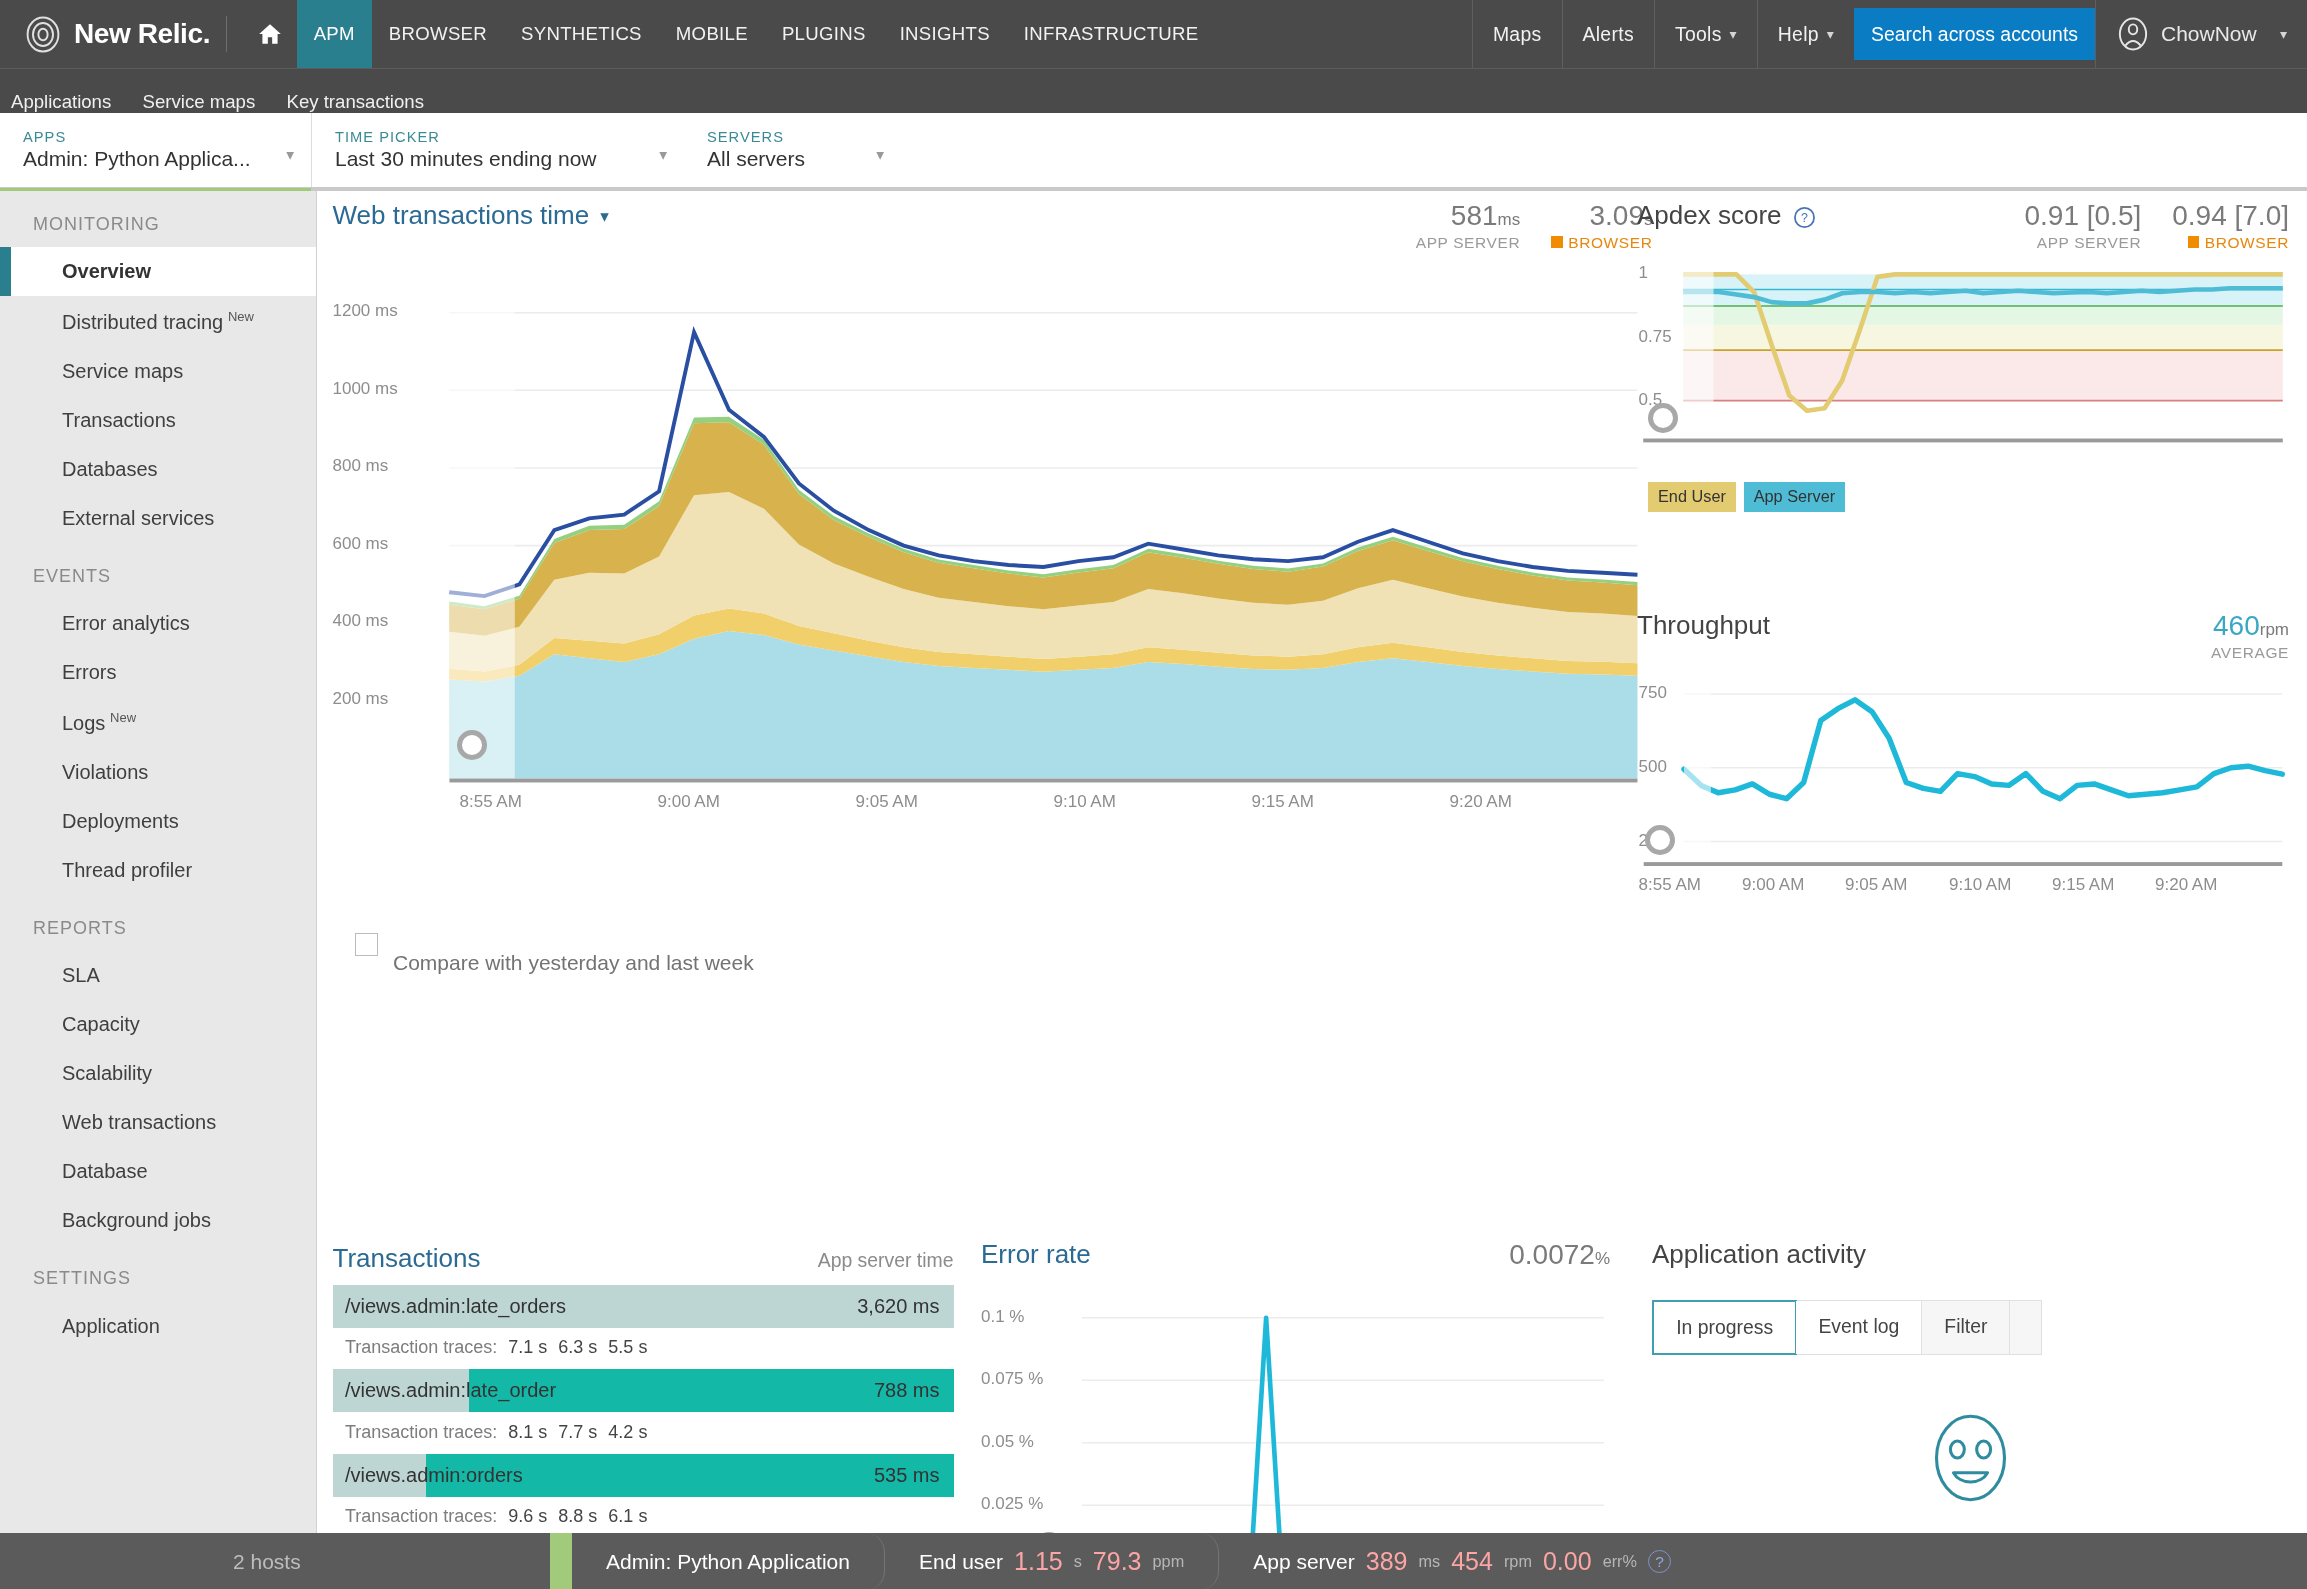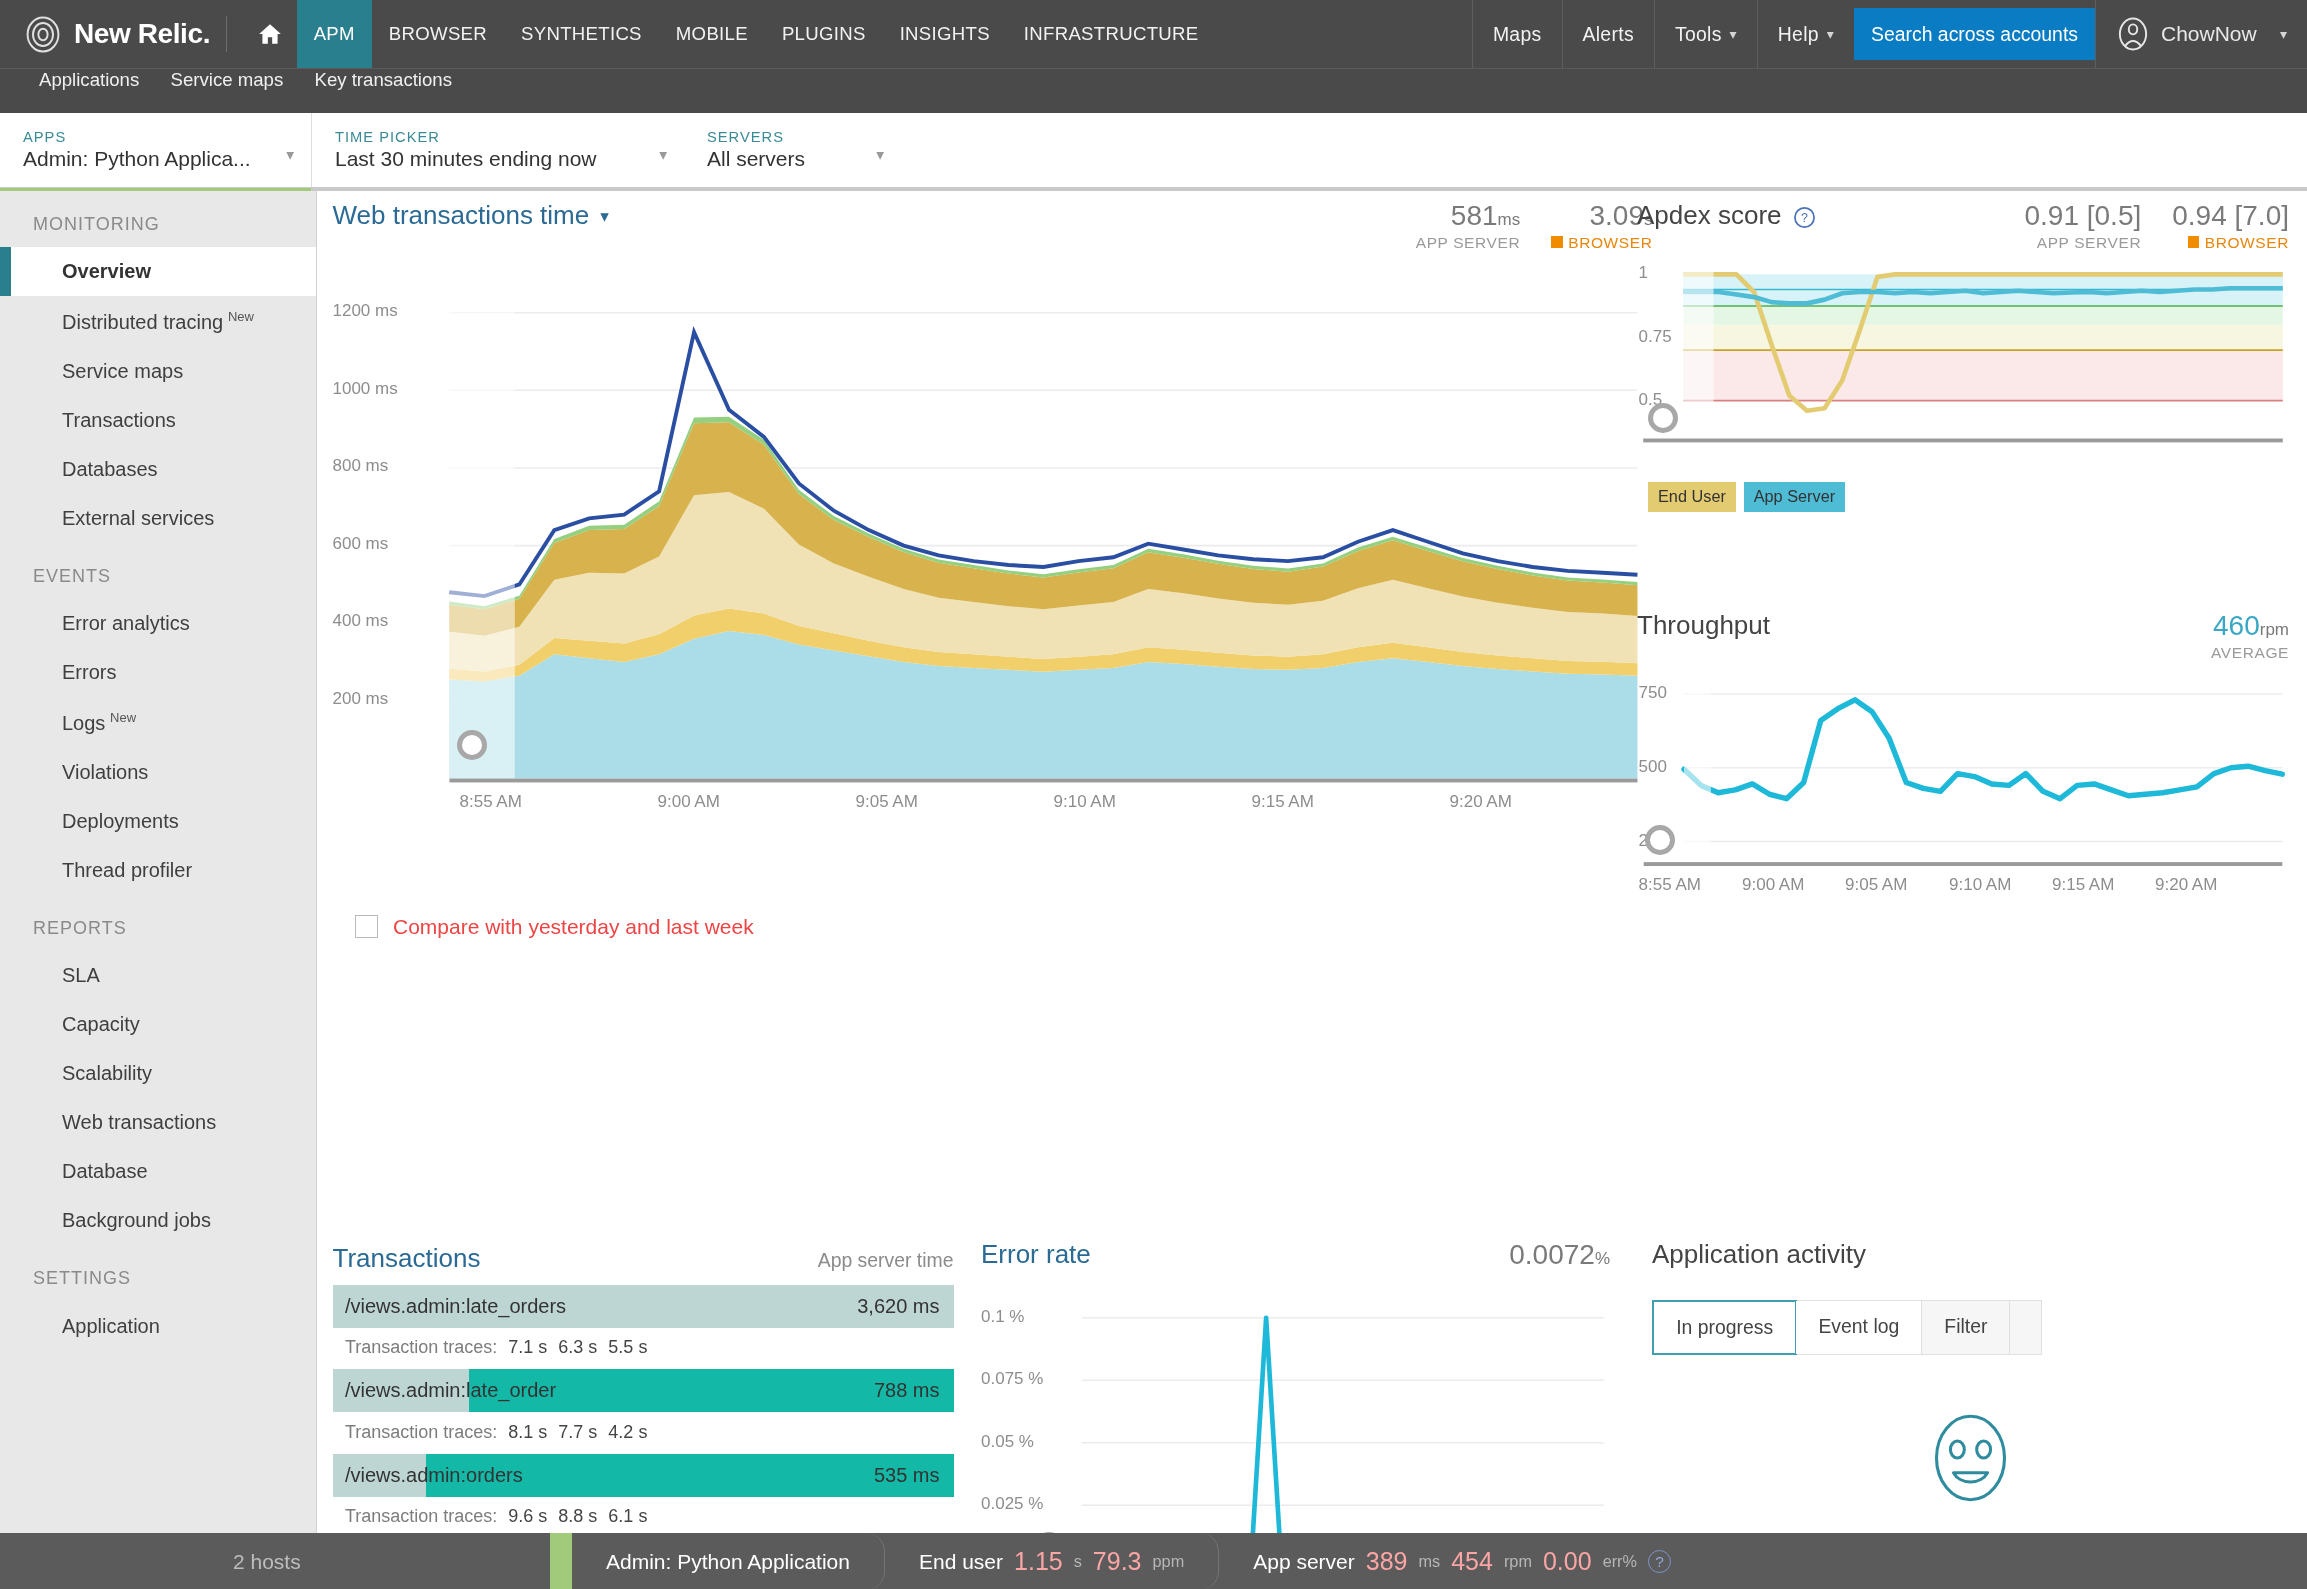--- a/index.html
+++ b/index.html
@@ -33,21 +33,21 @@
     display: flex; align-items: center; background: #0a7cc4; color: #fff;
     font-size: 19.4px; padding: 4px 17px; margin: 7.8px 0; cursor: pointer; white-space: nowrap;
   }
   .user-box { display: flex; align-items: center; gap: 11px; padding: 0 15.5px 0 20px; border-left: 0.8px solid #5e5e5e; cursor: pointer;}
   .user-name { font-size: 21px; color: #e8e8e8; }
   .caret { font-size: 14px; color: #d5d5d5; }
 
   
   #subnav {
     height: 45px; background: #4a4a4a; border-top: 0.8px solid #5b5b5b;
-    display: flex; align-items: flex-start; padding-left: 28px; gap: 9.3px;
+    display: flex; align-items: flex-end; padding-left: 0; gap: 9.3px;
   }
   .subnav-item { font-size: 18.6px; color: #f0f0f0; padding: 0 11px; cursor: pointer; }
 
   
   #ctxbar {
     height: 78px; background: #fff; display: flex; align-items: stretch;
     border-bottom: 4.7px solid #c9c9c9; position: relative;
   }
   .ctx-cell {
     display: flex; flex-direction: column; justify-content: center;
@@ -110,21 +110,21 @@
     position: absolute; width: 20px; height: 20px; border-radius: 50%;
     border: 5.4px solid #a8a8a8; background: #fff; box-sizing: content-box; cursor: pointer;
   }
   .legend-row { display: flex; gap: 7.8px; }
   .legend-chip {
     font-size: 16.3px; padding: 5.4px 10px; color: #333; white-space: nowrap; cursor: pointer;
   }
 
   .cmp-row { display: flex; align-items: center; gap: 15.5px; }
   .cmp-box { width: 23px; height: 23px; border: 1.6px solid #bbb; background: #fff; cursor: pointer;}
-  .cmp-text { font-size: 21px; color: #ef4444; }
+  .cmp-text { font-size: 21px; color: #737373; margin-top: 36px; }
 
   
   .tx-head { display: flex; align-items: baseline; }
   .tx-head-right { margin-left: auto; font-size: 19.4px; color: #8b8b8b; }
   .tx-row {
     position: relative; height: 43px; background: #14b8a6; display: flex;
     align-items: center; cursor: pointer; overflow: hidden; margin-top: 11px;
   }
   .tx-bar { position: absolute; left: 0; top: 0; bottom: 0; background: #bdd6d3; }
   .tx-name { position: relative; font-size: 20px; color: #333; padding-left: 12.4px; }

